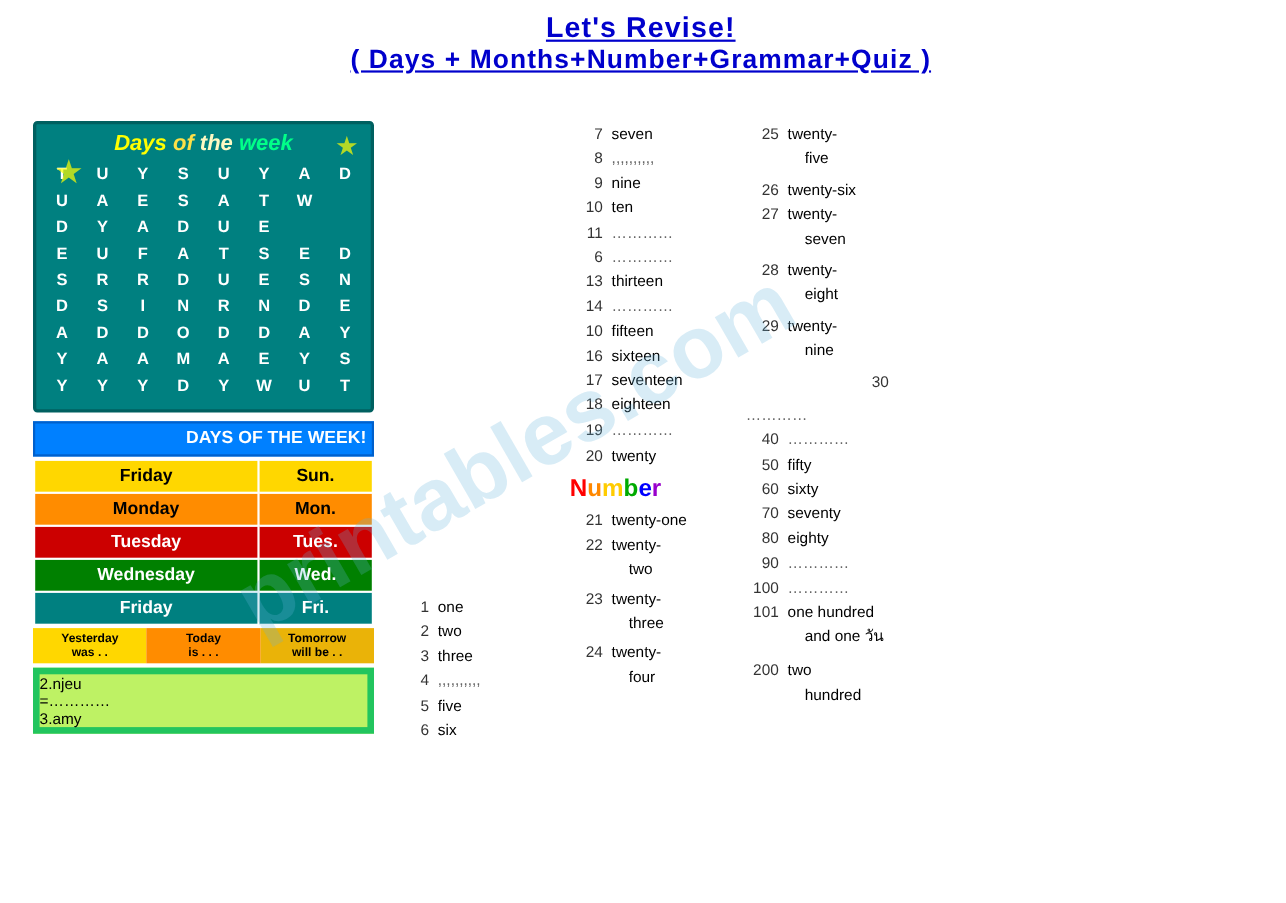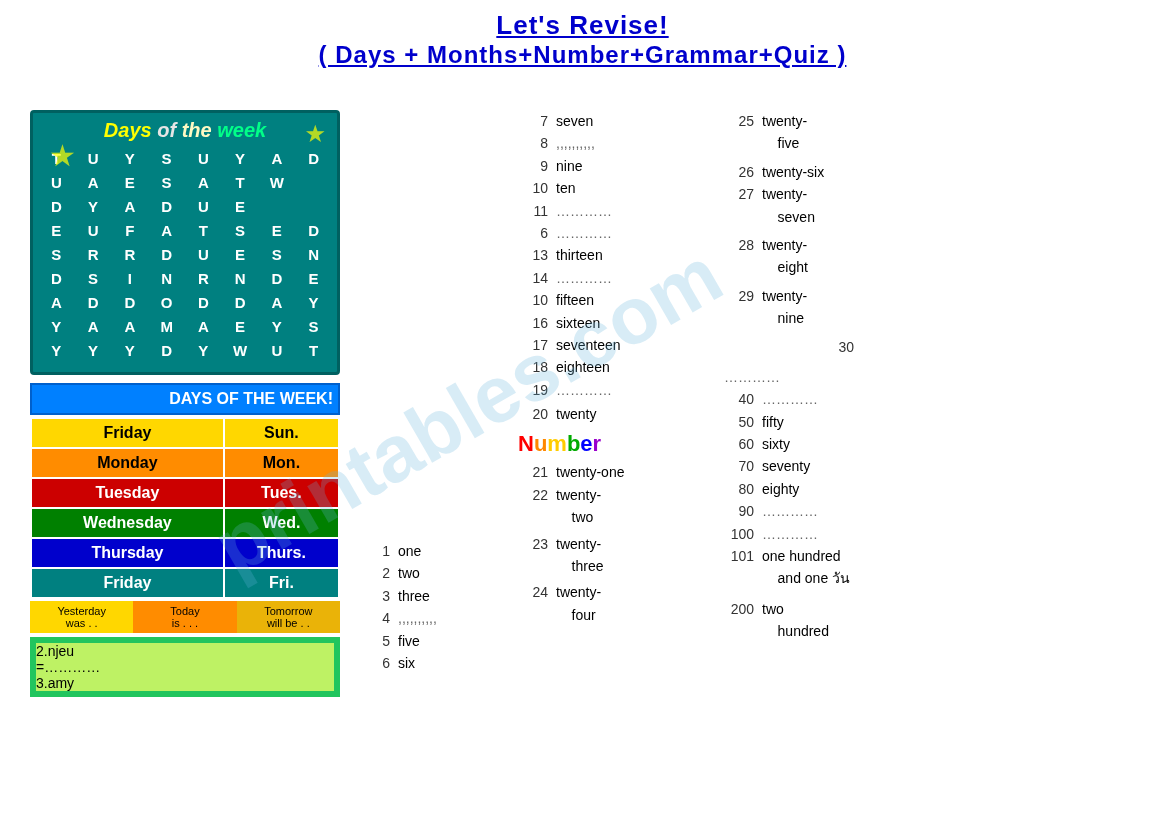--- a/index.html
+++ b/index.html
@@ -112,21 +112,21 @@
     .yt-row {
       display: flex;
       width: 100%;
       margin-top: 2px;
     }
     .yt-cell {
       flex: 1;
       text-align: center;
       padding: 4px 2px;
       font-size: 11px;
-      font-weight: normal;
+      font-weight: bold;
       color: #000;
     }
     .yt-yesterday { background: #ffd700; }
     .yt-today { background: #ff8c00; }
     .yt-tomorrow { background: #eab308; }
 
     
     .exercise-section {
       background: #bef264;
       border: 6px solid #22c55e;
@@ -183,21 +183,21 @@
   <div class="title-line1">Let's Revise!</div>
   <div class="title-line2">( Days + Months+Number+Grammar+Quiz )</div>
 </div>
 
 <div class="watermark">printables.com</div>
 
 <div class="left-panel">
 
   <div class="word-search-container">
     <div class="ws-title">
-      <span class="days">Days </span><span class="of" style="color:#e5e5e5;">of </span><span class="the" style="color:#fef9c3;">the </span><span class="week" style="color:#00ff88;">week</span>
+      <span class="days">Days </span><span class="of" style="color:#fde047;">of </span><span class="the" style="color:#fef9c3;">the </span><span class="week" style="color:#00ff88;">week</span>
     </div>
 
     <div style="position:relative;">
       <div style="position:absolute;top:-10px;left:10px;font-size:30px;color:#ffff00;opacity:0.7;">★</div>
       <div style="position:absolute;bottom:0px;right:5px;font-size:24px;color:#ffff00;opacity:0.7;">★</div>
     </div>
     <div class="word-grid" style="grid-template-columns: repeat(8,1fr); margin-top:4px;">
       <span class="cell">T</span>
       <span class="cell">U</span>
       <span class="cell">Y</span>
@@ -292,24 +292,20 @@
       <td class="day-name">Monday</td>
       <td class="day-abbr">Mon.</td>
     </tr>
     <tr class="row-tuesday">
       <td class="day-name">Tuesday</td>
       <td class="day-abbr">Tues.</td>
     </tr>
     <tr class="row-wednesday">
       <td class="day-name">Wednesday</td>
       <td class="day-abbr">Wed.</td>
-    </tr>
-    <tr class="row-thursday">
-      <td class="day-name">Thursday</td>
-      <td class="day-abbr">Thurs.</td>
     </tr>
     <tr class="row-friday">
       <td class="day-name">Friday</td>
       <td class="day-abbr">Fri.</td>
     </tr>
   </tbody>
     </table>
 
   <div class="yt-row">
     <div class="yt-cell yt-yesterday">Yesterday<br>was . .</div>
@@ -428,21 +424,21 @@
             <span class="np-num">23</span>
             <span class="np-word">twenty-<br>&nbsp;&nbsp;&nbsp;&nbsp;three</span>
           </div>
         <div class="np-row" style="margin-top:4px;">
             <span class="np-num">24</span>
             <span class="np-word">twenty-<br>&nbsp;&nbsp;&nbsp;&nbsp;four</span>
           </div>
       </div>
     </div>
 
-    <div style="min-width:130px;margin-left:46px;">
+    <div style="min-width:130px;">
       <div class="np-row">
           <span class="np-num">25</span>
           <span class="np-word">twenty-<br>&nbsp;&nbsp;&nbsp;&nbsp;five</span>
         </div>
       <div class="np-row" style="margin-top:6px;">
           <span class="np-num">26</span>
           <span class="np-word">twenty-six</span>
         </div>
       <div class="np-row">
           <span class="np-num">27</span>

